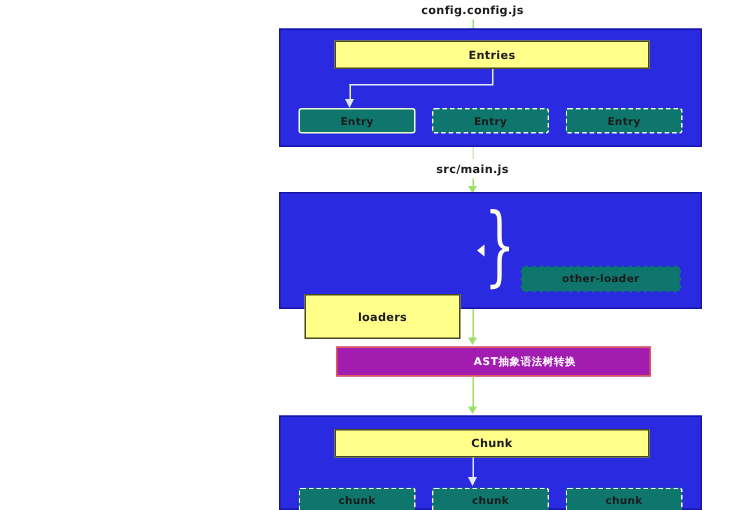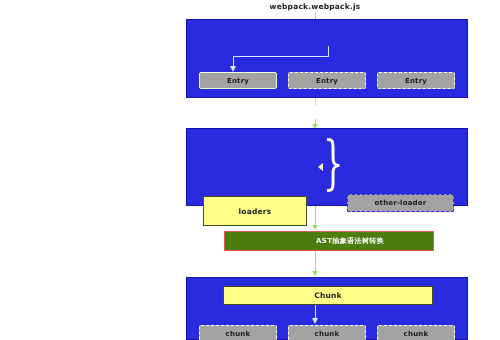--- a/index.html
+++ b/index.html
@@ -53,21 +53,21 @@
     justify-content: center;
     font-size: 7.5px;
     font-weight: bold;
     color: #1b1b1b;
     letter-spacing: 0.2px;
   }
 
   
   .green-box {
     position: absolute;
-    background: #a3a3a3;
+    background: #0f766e;
     border: 1px dashed #ffffff;
     box-sizing: border-box;
     display: flex;
     align-items: center;
     justify-content: center;
     font-size: 7px;
     font-weight: bold;
     color: #1b1b1b;
     letter-spacing: 0.2px;
     border-radius: 2px;
@@ -76,21 +76,21 @@
     border: 1px solid #e8ffd0;
   }
   .green-box.blue-dash {
     border: 1px dashed #2a2ae0;
     border-radius: 1px;
   }
 
   
   .red-box {
     position: absolute;
-    background: #4d7c0f;
+    background: #a21caf;
     border: 1px solid #e05a5a;
     box-sizing: border-box;
     display: flex;
     align-items: center;
     justify-content: center;
     font-size: 7px;
     font-weight: bold;
     color: #ffffff;
     letter-spacing: 0.4px;
     padding-left: 42px;
@@ -153,51 +153,53 @@
     border-top: 4px solid transparent;
     border-bottom: 4px solid transparent;
     border-right: 5px solid #fbfbe8;
   }
 </style>
 </head>
 <body>
 
 <div class="canvas">
 
-  <div class="file-label" style="left:255px; top:2px; width:120px;">webpack.webpack.js</div>
+  <div class="file-label" style="left:255px; top:2px; width:120px;">config.config.js</div>
   <div class="v-line" style="left:315px; top:13px; height:7px;"></div>
   <div class="arrow-down" style="left:312px; top:19px;"></div>
 
   <div class="stage" style="left:186px; top:19px; width:282px; height:79px;">
   </div>
 
+  <div class="yellow-box" style="left:223px; top:27px; width:210px; height:19px;">Entries</div>
 
   <div class="elbow-v" style="left:328px; top:46px; height:10px;"></div>
   <div class="elbow-h" style="left:233px; top:56px; width:96px;"></div>
   <div class="elbow-v" style="left:233px; top:56px; height:11px;"></div>
   <div class="elbow-arrow" style="left:229.5px; top:66px;"></div>
 
   <div class="green-box solid-edge" style="left:199px; top:72px; width:78px; height:17px;">Entry</div>
   <div class="green-box" style="left:288px; top:72px; width:78px; height:17px;">Entry</div>
   <div class="green-box" style="left:377px; top:72px; width:78px; height:17px;">Entry</div>
 
   <div class="v-line pale" style="left:315px; top:98px; height:8px;"></div>
 
+  <div class="file-label" style="left:265px; top:108px; width:100px;">src/main.js</div>
   <div class="v-line" style="left:315px; top:119px; height:6px;"></div>
   <div class="arrow-down" style="left:312px; top:124px;"></div>
 
   <div class="stage" style="left:186px; top:128px; width:282px; height:78px;">
   </div>
 
   <div class="yellow-box" style="left:203px; top:152px; width:104px; height:30px;margin-top:44px;">loaders</div>
 
   <div class="brace" style="left:323px; top:134px;">}</div>
   <div class="brace-arrow" style="left:318px; top:163px;"></div>
 
-  <div class="green-box blue-dash" style="left:347px; top:177px; width:107px; height:18px;margin-top:17px;">other-loader</div>
+  <div class="green-box blue-dash" style="left:347px; top:177px; width:107px; height:18px;">other-loader</div>
 
   <div class="v-line" style="left:315px; top:206px; height:20px;"></div>
   <div class="arrow-down" style="left:312px; top:225px;"></div>
 
   <div class="red-box" style="left:224px; top:231px; width:210px; height:20px;">AST抽象语法树转换</div>
 
   <div class="v-line" style="left:315px; top:251px; height:21px;"></div>
   <div class="arrow-down" style="left:312px; top:271px;"></div>
 
   <div class="stage" style="left:186px; top:277px; width:282px; height:63px;">

